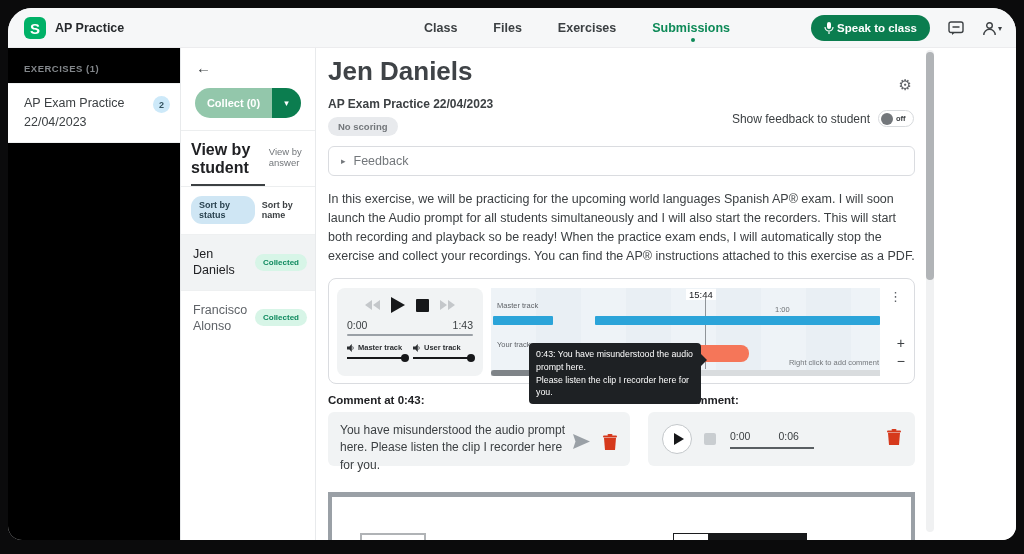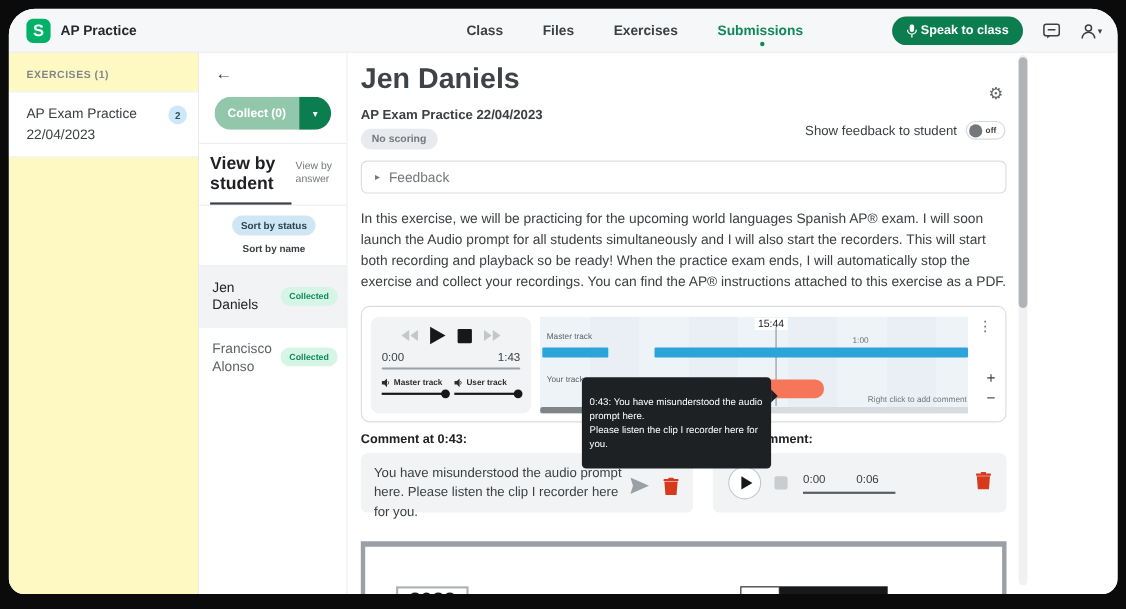--- a/index.html
+++ b/index.html
@@ -16,37 +16,37 @@
   .nav-item.active { color:#0e8a58; }
   .nav-item.active .nav-dot { position:absolute; left:50%; bottom:-7px; width:4px; height:4px; border-radius:50%; background:#0e8a58; }
   .top-right { position:absolute; right:14px; top:0; height:40px; display:flex; align-items:center; gap:18px; }
   .speak-btn { height:26px; border-radius:13px; background:#0b7d4f; color:#fff; font-size:11.5px; font-weight:700; display:flex; align-items:center; gap:3px; padding:0 13px; border:none; cursor:pointer; }
   .icon-btn { background:none; border:none; cursor:pointer; display:flex; align-items:center; }
   .person-caret { font-size:8px; color:#3c4043; margin-left:1px; }
 
   
   .cols { position:absolute; top:40px; left:0; right:0; bottom:0; display:flex; }
 
-  .sidebar { width:173px; background:#fef9c3; border-right:1px solid #e8eaec; }
+  .sidebar { width:173px; background:#000000; border-right:1px solid #e8eaec; }
   .sidebar-header { padding:15px 16px 9px; font-size:9.5px; font-weight:700; letter-spacing:.5px; color:#83878b; }
   .exercise-item { background:#fff; border-top:1px solid #eef0f1; border-bottom:1px solid #eef0f1; padding:10px 10px 10px 16px; display:flex; justify-content:space-between; cursor:pointer; }
   .exercise-title { font-size:12.5px; color:#3c4043; line-height:1.5; width:112px; }
   .count-badge { width:17px; height:17px; border-radius:50%; background:#cde9f9; color:#33525f; font-size:9px; font-weight:700; display:flex; align-items:center; justify-content:center; margin-top:2px; }
 
   .panel2 { width:135px; background:#fff; border-right:1px solid #e8eaec; }
   .back-row { padding:11px 0 0 15px; }
   .back-arrow { font-size:15px; color:#3c4043; cursor:pointer; line-height:1; }
   .collect-wrap { margin:11px auto 12px; width:106px; height:30px; border-radius:16px; display:flex; overflow:hidden; cursor:pointer; }
   .collect-main { flex:1; background:#93c7ab; color:#fff; font-size:11px; font-weight:700; display:flex; align-items:center; justify-content:center; }
   .collect-caret { width:29px; background:#0b7d4f; color:#fff; display:flex; align-items:center; justify-content:center; font-size:9px; }
   .view-tabs { display:flex; align-items:baseline; gap:4px; padding:10px 6px 0 10px; border-top:1px solid #eceeef; }
   .tab { cursor:pointer; padding-bottom:7px; }
   .tab.active { font-size:16px; font-weight:700; color:#202124; border-bottom:2px solid #3c4043; }
   .tab.inactive { font-size:9.5px; color:#73777b; }
-  .sort-row { display:flex; align-items:center; gap:7px; padding:9px 8px 10px 10px; border-top:1px solid #eceeef;flex-direction:column; }
+  .sort-row { display:flex; align-items:center; gap:7px; padding:9px 8px 10px 10px; border-top:1px solid #eceeef; }
   .chip-active { background:#cfe6f4; color:#2a4350; font-size:9px; font-weight:700; padding:4px 8px; border-radius:11px; cursor:pointer; }
   .chip-plain { color:#3c4043; font-size:9px; font-weight:700; cursor:pointer; }
   .student-row { display:flex; align-items:center; justify-content:space-between; padding:11px 8px 11px 12px; border-top:1px solid #eef0f1; cursor:pointer; }
   .student-row.selected { background:#f1f3f4; }
   .student-name { font-size:12.5px; color:#202124; line-height:1.3; max-width:66px; }
   .student-row:not(.selected) .student-name { color:#5f6368; }
   .collected-pill { background:#d7f5e7; color:#0f8a5f; font-size:8px; font-weight:700; padding:4px 8px; border-radius:10px; white-space:nowrap; }
 
   .main { flex:1; position:relative; background:#fff; overflow:hidden; }
   .main-inner { padding:8px 101px 0 12px; }
@@ -85,21 +85,21 @@
   .ruler-label { position:absolute; top:1px; left:284px; font-size:7.5px; color:#6a6f73;margin-top:16px; }
   .track-label { position:absolute; font-size:7.5px; color:#5f6368; left:6px; }
   .blue-bar { position:absolute; top:28px; height:9px; background:#2ba4d9; border-radius:1px; cursor:pointer; }
   .playhead-line { position:absolute; left:214px; top:9px; bottom:7px; width:1px; background:#8f9499; }
   .playhead-label { position:absolute; left:195px; top:1px; background:#fff; padding:0 3px; font-size:9.5px; color:#202124; cursor:grab; }
   .clip { position:absolute; left:128px; top:57px; width:130px; height:17px; background:#f57659; border-radius:8px; cursor:pointer; }
   .comment-marker { position:absolute; left:164px; top:61px; width:13px; height:10px; background:#f3cf4f; border:1px solid #7a6010; border-radius:4px; cursor:pointer; }
   .hint { position:absolute; right:1px; bottom:9px; font-size:7.5px; color:#73777b;text-align:right; }
   .h-scroll { position:absolute; left:0; right:0; bottom:0; height:6px; background:#d9dcde; }
   .h-thumb { position:absolute; left:0; top:0; width:46px; height:6px; background:#7f8488; border-radius:3px; cursor:grab; }
-  .tooltip { position:absolute; left:200px; top:64px; width:172px; background:#1e2124; color:#fff; border-radius:4px; padding:16px 7px; font-size:8.8px; line-height:1.45; z-index:5; }
+  .tooltip { position:absolute; left:200px; top:64px; width:172px; background:#1e2124; color:#fff; border-radius:4px; padding:5px 7px; font-size:8.8px; line-height:1.45; z-index:5; }
   .tooltip:after { content:""; position:absolute; left:100%; top:11px; border:6px solid transparent; border-left-color:#1e2124; }
   .kebab { position:absolute; right:12px; top:10px; font-size:13px; color:#5f6368; cursor:pointer; }
   .zoom-in { position:absolute; right:9px; top:56px; font-size:14px; color:#3c4043; cursor:pointer; }
   .zoom-out { position:absolute; right:9px; top:74px; font-size:14px; color:#3c4043; cursor:pointer; }
 
   
   .comments-row { display:flex; gap:18px; margin-top:10px; }
   .comment-col { width:302px; }
   .audio-col { flex:1; }
   .c-heading { font-size:11.5px; font-weight:700; color:#202124; }

